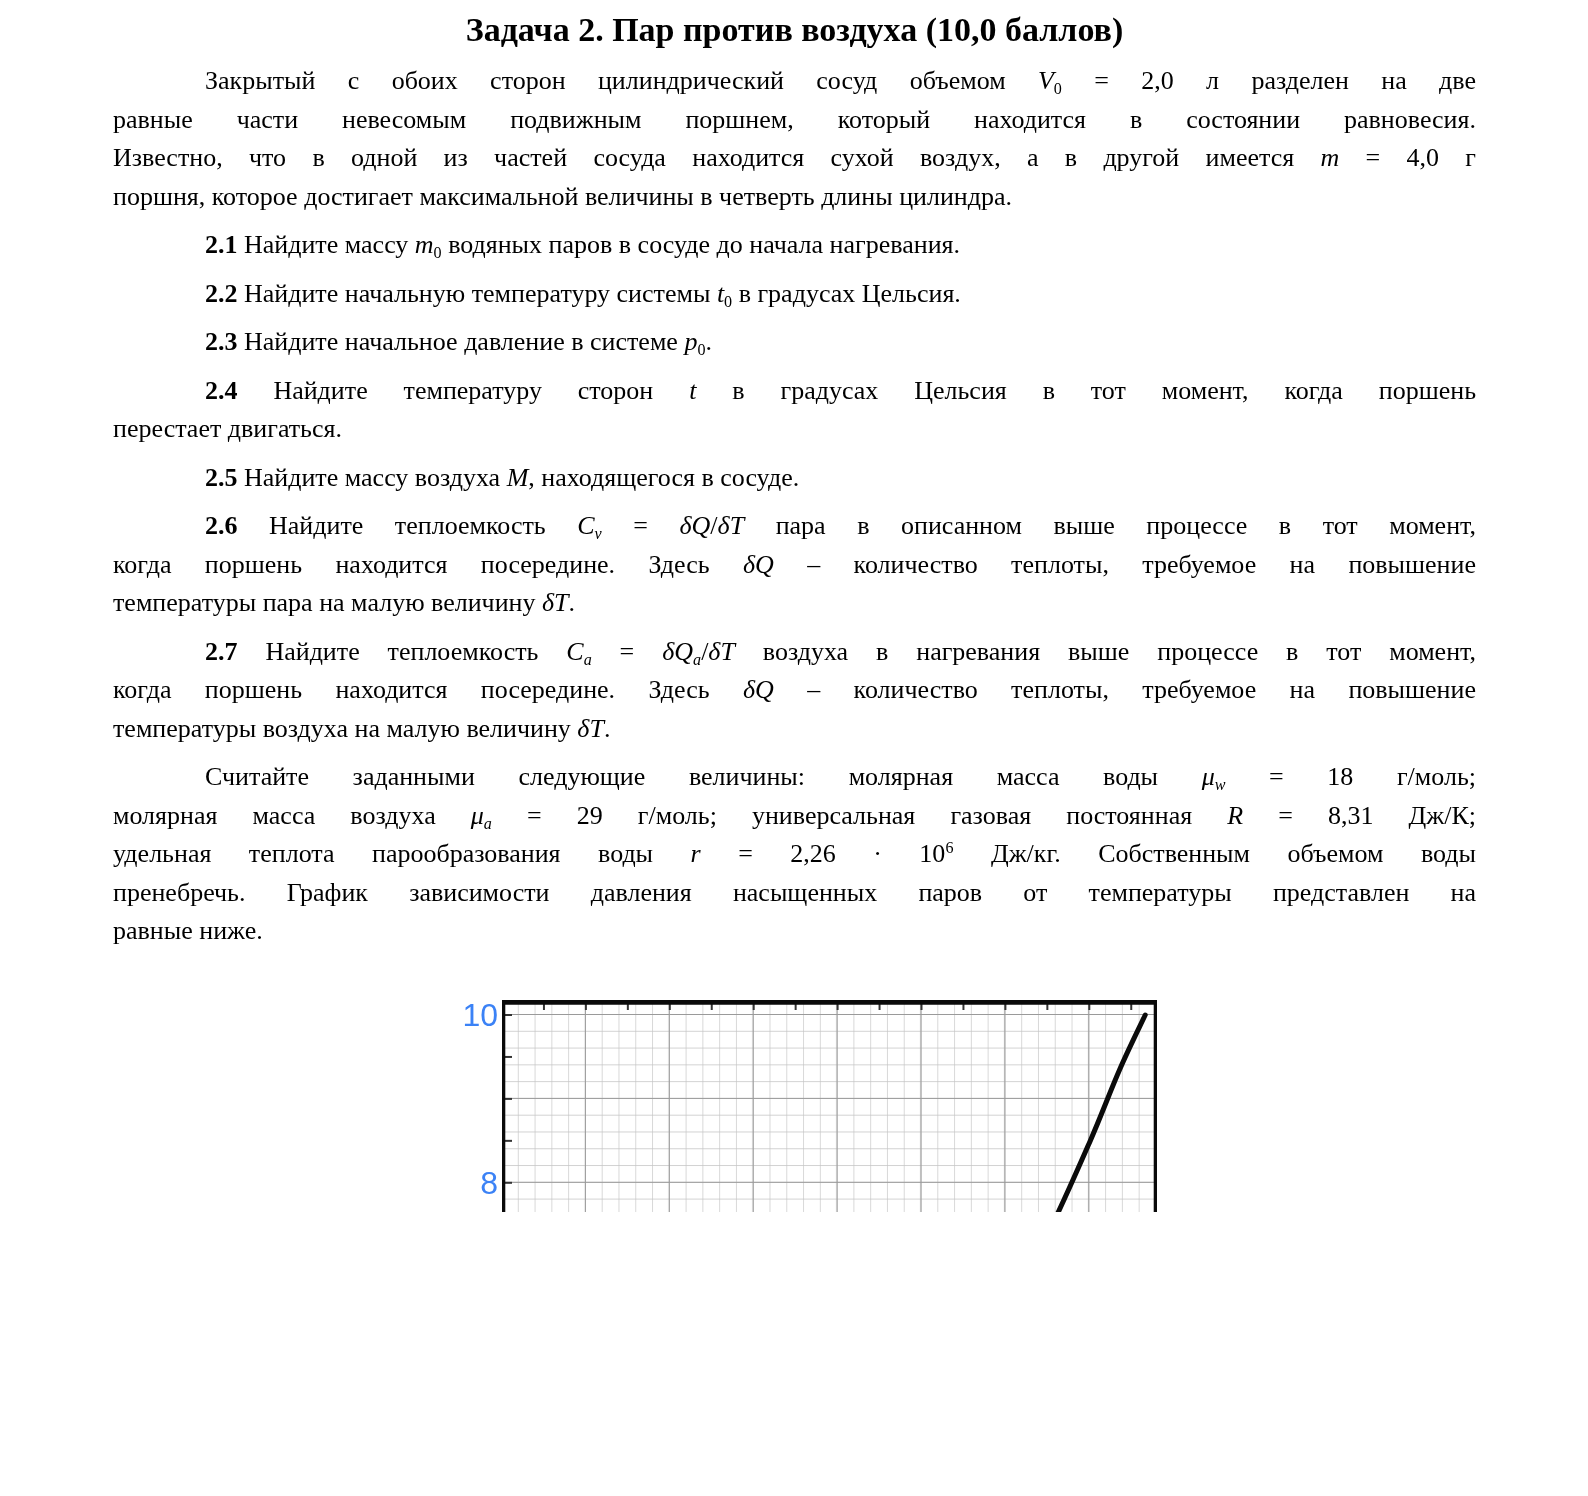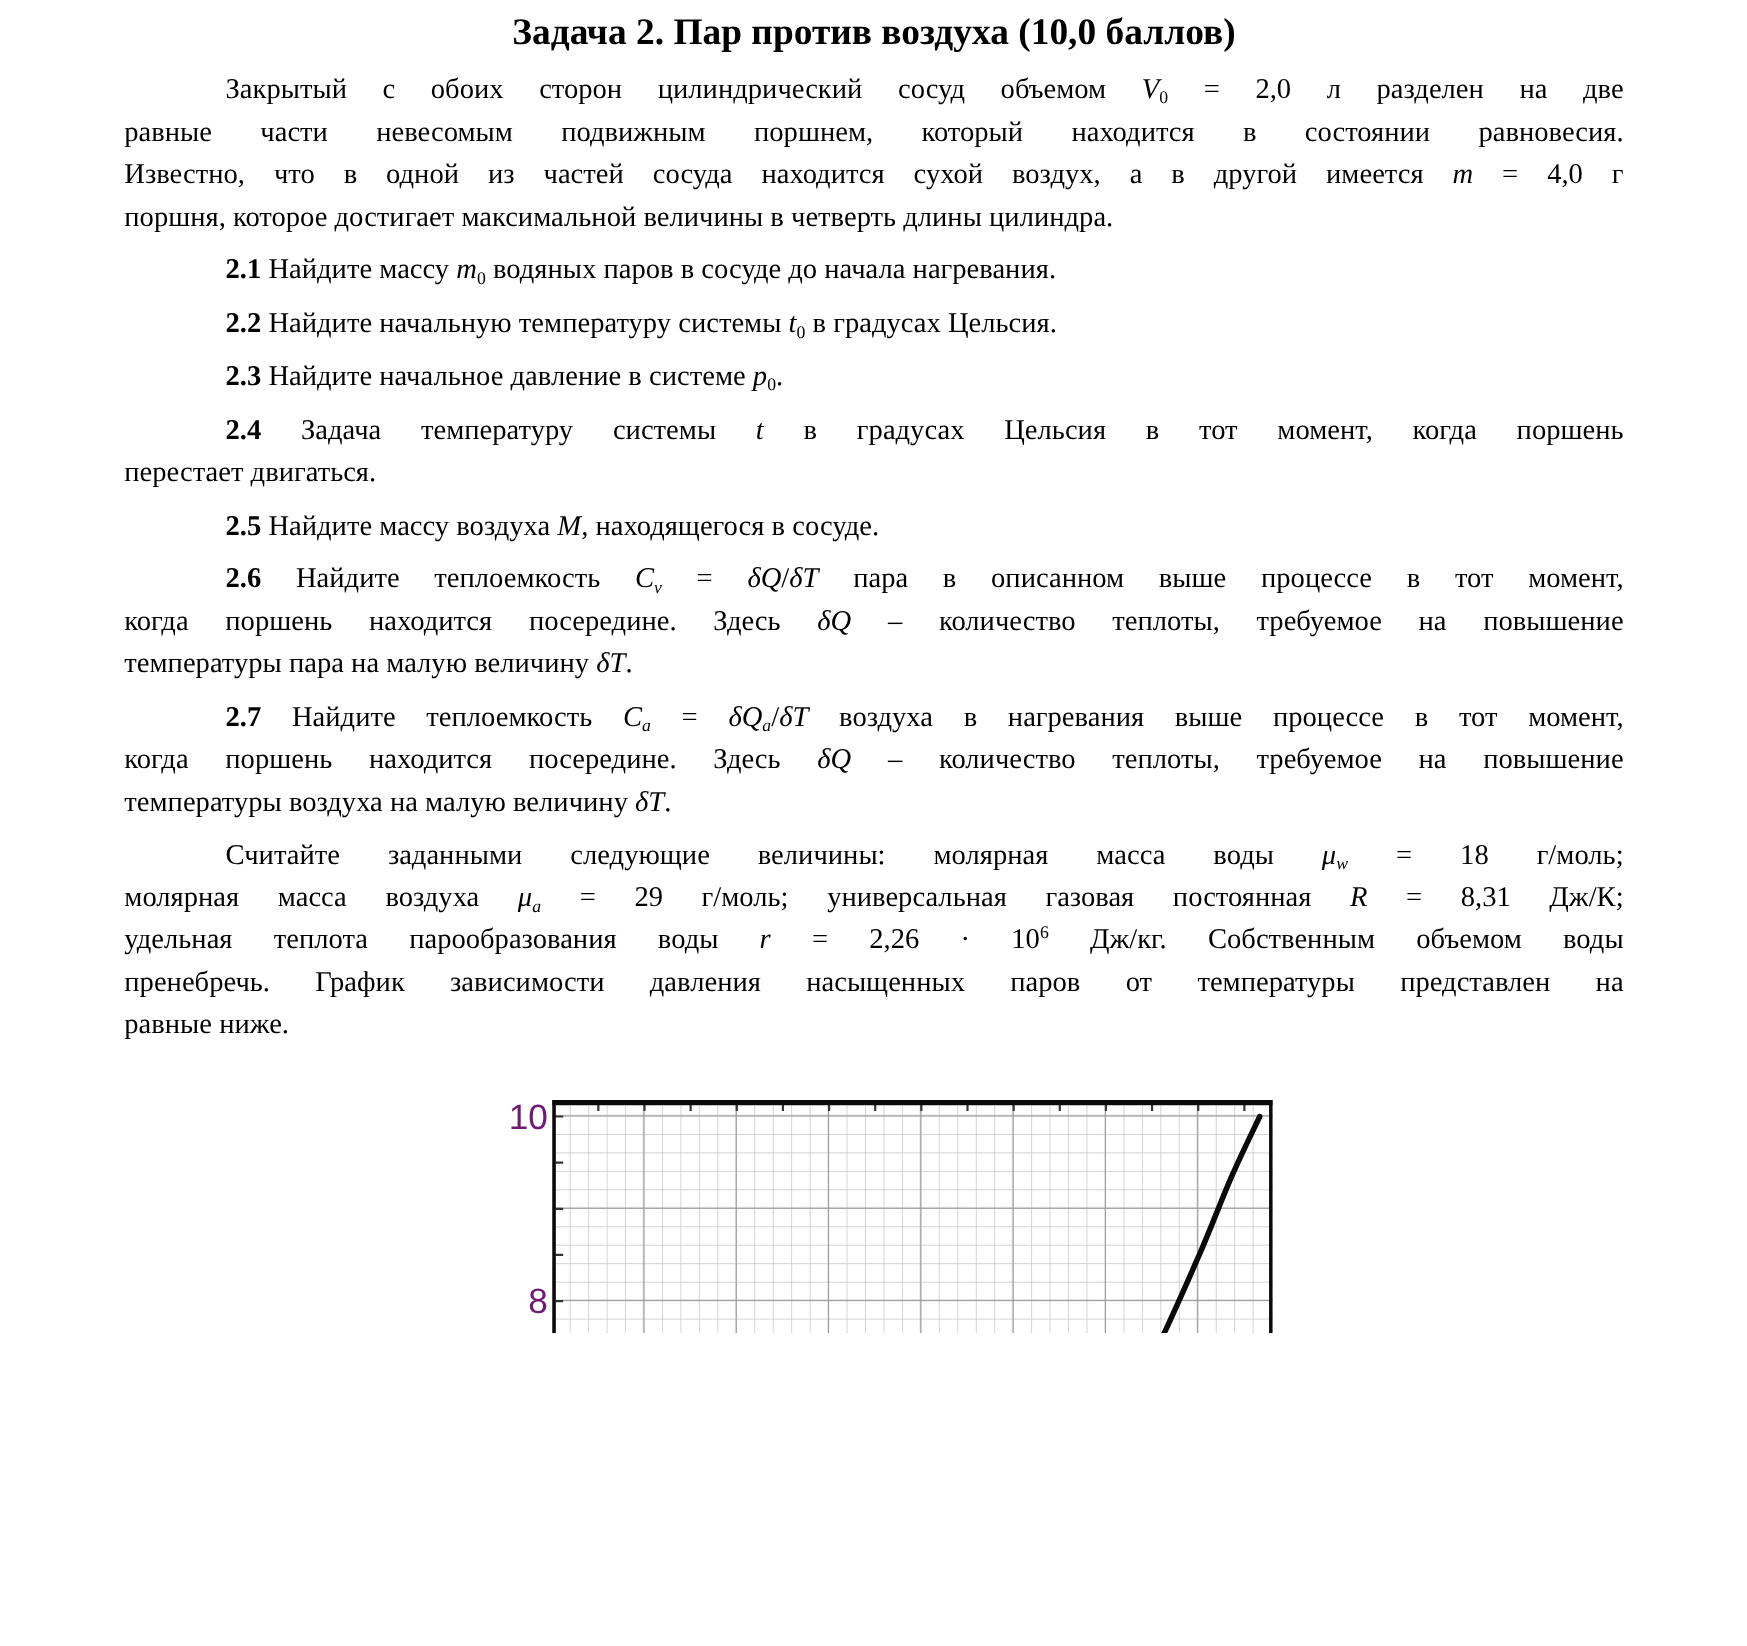--- a/index.html
+++ b/index.html
@@ -33,21 +33,21 @@
   
   #chart-wrap {
     position:absolute; left:420px; top:1000px; width:737px; height:496px;
     font-family:"Liberation Sans", sans-serif; color:#4a4a4a;
   }
   #plot-box {
     position:absolute; left:82px; top:0; width:655px; height:496px;
   }
   .ytick {
     position:absolute; width:62px; text-align:right;
-    font-size:32px; line-height:38px; color:#701a75;
+    font-size:32px; line-height:38px; color:#3b82f6;
   }
   #y-axis-title {
     position:absolute; left:-43px; top:401px; width:200px; height:40px;
     text-align:center; font-size:33px; line-height:40px; color:#4a4a4a;
     transform:translate(0,-50%) rotate(-90deg);
   }
 </style>
 </head>
 <body>
 
@@ -69,21 +69,21 @@
 
     <div class="para">
       <div class="ln ind"><span class="bd">2.2</span><span> Найдите начальную температуру системы </span><span class="it">t</span><sub>0</sub><span> в градусах Цельсия.</span></div>
     </div>
 
     <div class="para">
       <div class="ln ind"><span class="bd">2.3</span><span> Найдите начальное давление в системе </span><span class="it">p</span><sub>0</sub><span>.</span></div>
     </div>
 
     <div class="para">
-      <div class="ln jl ind"><span class="bd">2.4</span><span> Задача температуру системы </span><span class="it">t</span><span> в градусах Цельсия в тот момент, когда поршень</span></div>
+      <div class="ln jl ind"><span class="bd">2.4</span><span> Найдите температуру сторон </span><span class="it">t</span><span> в градусах Цельсия в тот момент, когда поршень</span></div>
       <div class="ln"><span>перестает двигаться.</span></div>
     </div>
 
     <div class="para">
       <div class="ln ind"><span class="bd">2.5</span><span> Найдите массу воздуха </span><span class="it">M</span><span>, находящегося в сосуде.</span></div>
     </div>
 
     <div class="para">
       <div class="ln jl ind"><span class="bd">2.6</span><span> Найдите теплоемкость </span><span class="it">C</span><sub class="it">v</sub><span> = </span><span class="it">δQ</span><span>/</span><span class="it">δT</span><span> пара в описанном выше процессе в тот момент,</span></div>
       <div class="ln jl"><span>когда поршень находится посередине. Здесь </span><span class="it">δQ</span><span> – количество теплоты, требуемое на повышение</span></div>

